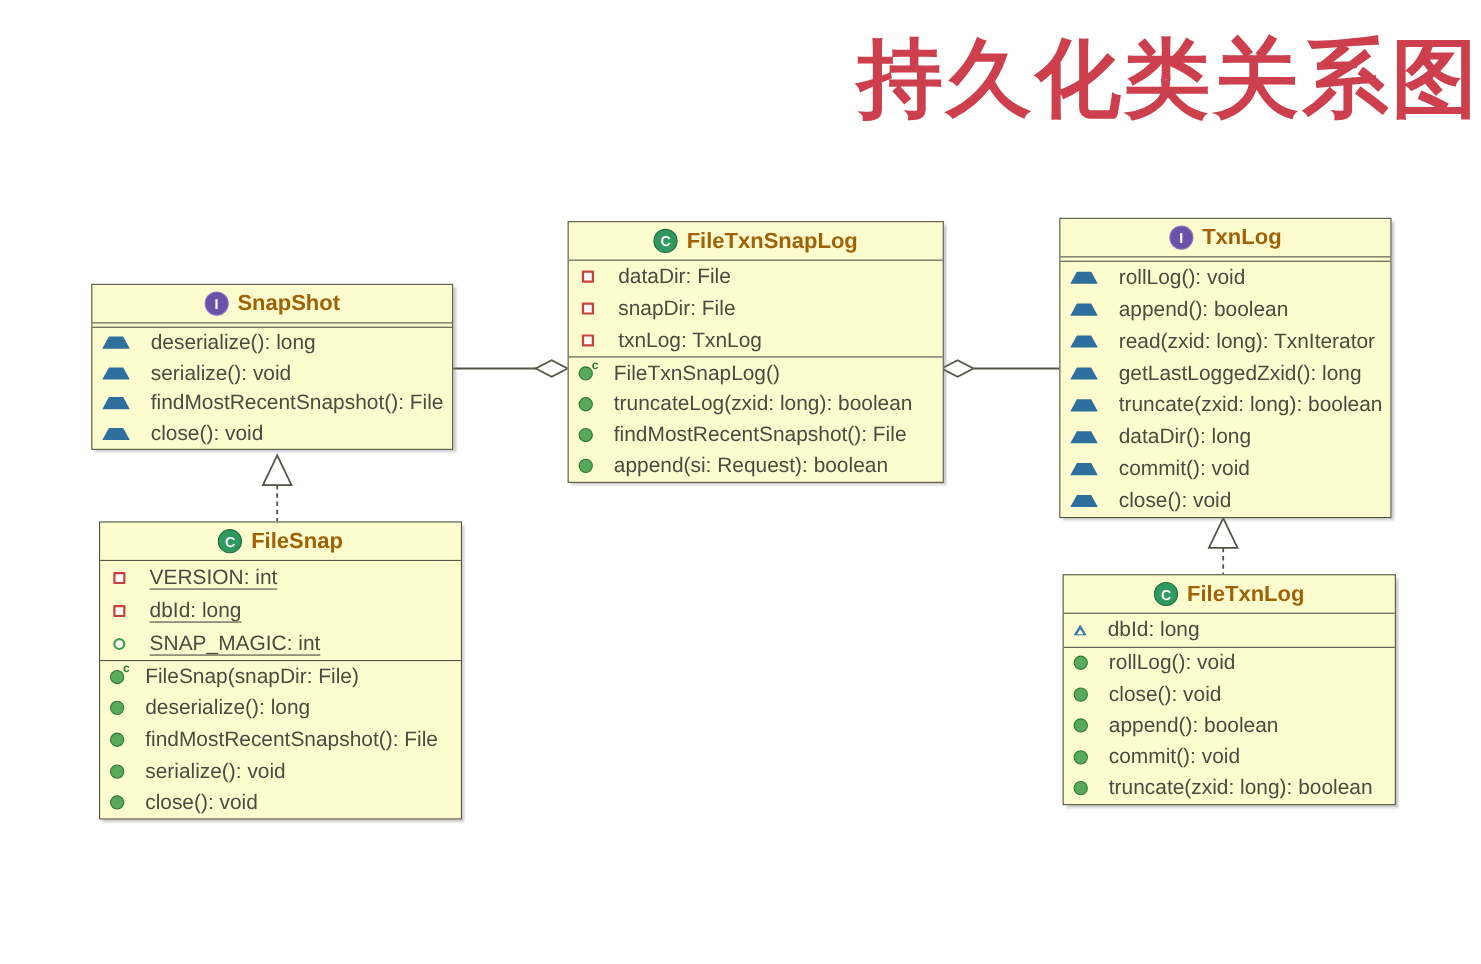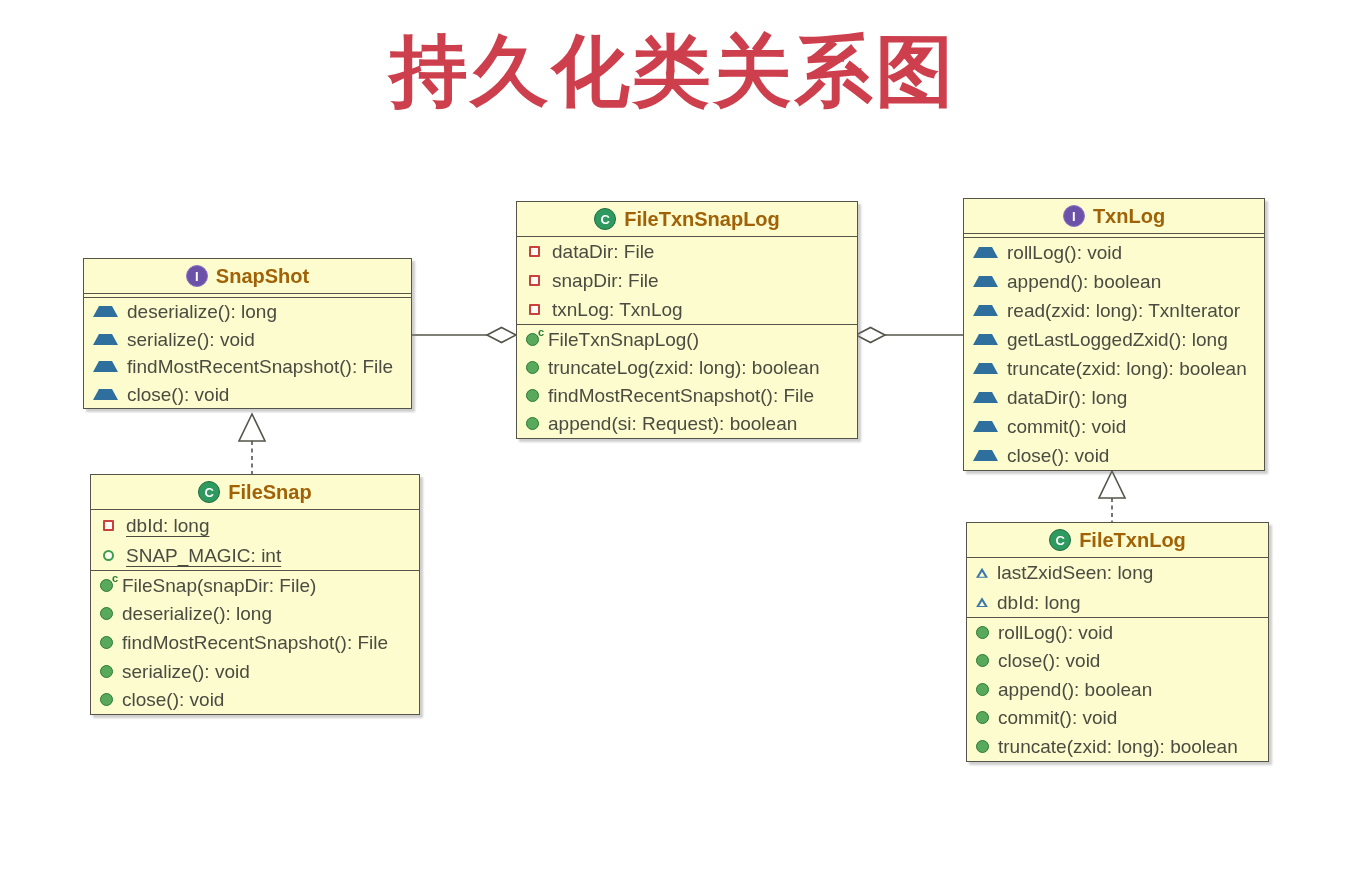--- a/index.html
+++ b/index.html
@@ -1,21 +1,21 @@
 <!DOCTYPE html>
 <html><head>
 <meta charset="utf-8">
 <style>
   html,body{margin:0;padding:0;background:#ffffff;}
   .canvas{
     position:relative;width:1346px;height:876px;background:#ffffff;overflow:hidden;
     font-family:"Liberation Sans","DejaVu Sans",sans-serif;
   }
   .diagram-title{
-    position:absolute;top:20px;left:0;right:0;text-align:center;
+    position:absolute;top:20px;left:0;right:0;text-align:right;
     font-size:78px;font-weight:800;letter-spacing:3px;color:#cd3f4c;
   }
   svg.rel-layer{position:absolute;left:0;top:0;pointer-events:none;}
 
   .uml-box{
     position:absolute;background:#fcfccf;border:1.6px solid #54544a;
     box-shadow:3px 3px 2px rgba(125,125,125,.38);
   }
   .uml-header{
     display:flex;align-items:center;justify-content:center;gap:8px;
@@ -24,21 +24,21 @@
   .uml-name{font-size:20px;font-weight:600;color:#a16207;}
   .badge{
     width:20px;height:20px;border-radius:50%;display:flex;align-items:center;justify-content:center;
     font-size:13px;font-weight:700;color:#ffffff;flex:0 0 auto;
   }
   .badge-interface{background:#6b51a8;border:1.5px solid #8d76c4;}
   .badge-class{background:#2f9a5f;border:1.5px solid #1e6b40;}
 
   .uml-fields{border-bottom:1.6px solid #54544a;}
   .uml-fields.empty-compartment{height:3px;}
-  .member{display:flex;align-items:center;gap:9px;padding-left:9px;}
+  .member{display:flex;align-items:center;gap:19px;padding-left:9px;}
   .uml-fields  .member{height:var(--rh-f,29px);}
   .uml-methods .member{height:var(--rh-m,29px);}
   .mtext{font-size:19px;color:#4b4b41;white-space:nowrap;line-height:1;}
   .mtext.u{text-decoration:underline;text-underline-offset:4px;}
 
   .mi{flex:0 0 13px;width:13px;display:flex;align-items:center;justify-content:center;}
   
   .mi-abstract-method-icon{width:0;height:0;flex-basis:13px;
     border-left:6.5px solid transparent;border-right:6.5px solid transparent;
     border-bottom:11px solid #2e6f9e;}
@@ -190,20 +190,24 @@
   </div>
 
   <div class="uml-box" style="left:90px;top:474px;width:328px;--rh-f:30px;--rh-m:28.6px;">
     <div class="uml-header">
       <span class="badge badge-class">C</span>
       <span class="uml-name">FileSnap</span>
     </div>
     <div class="uml-fields">
         <div class="member">
           <span class="mi mi-private-field-icon"></span>
+          <span class="mtext u">VERSION: int</span>
+        </div>
+        <div class="member">
+          <span class="mi mi-private-field-icon"></span>
           <span class="mtext u">dbId: long</span>
         </div>
         <div class="member">
           <span class="mi mi-package-field-icon"></span>
           <span class="mtext u">SNAP_MAGIC: int</span>
         </div>
       </div>
     <div class="uml-methods">
         <div class="member">
           <span class="mi mi-constructor-icon"></span>
@@ -229,24 +233,20 @@
   </div>
 
   <div class="uml-box" style="left:966px;top:522px;width:301px;--rh-f:29.5px;--rh-m:28.5px;">
     <div class="uml-header">
       <span class="badge badge-class">C</span>
       <span class="uml-name">FileTxnLog</span>
     </div>
     <div class="uml-fields">
         <div class="member">
           <span class="mi mi-default-field-icon"></span>
-          <span class="mtext">lastZxidSeen: long</span>
-        </div>
-        <div class="member">
-          <span class="mi mi-default-field-icon"></span>
           <span class="mtext">dbId: long</span>
         </div>
       </div>
     <div class="uml-methods">
         <div class="member">
           <span class="mi mi-public-method-icon"></span>
           <span class="mtext">rollLog(): void</span>
         </div>
         <div class="member">
           <span class="mi mi-public-method-icon"></span>

